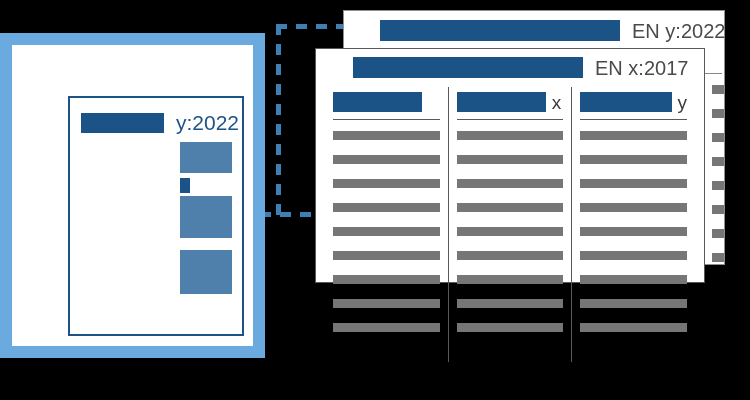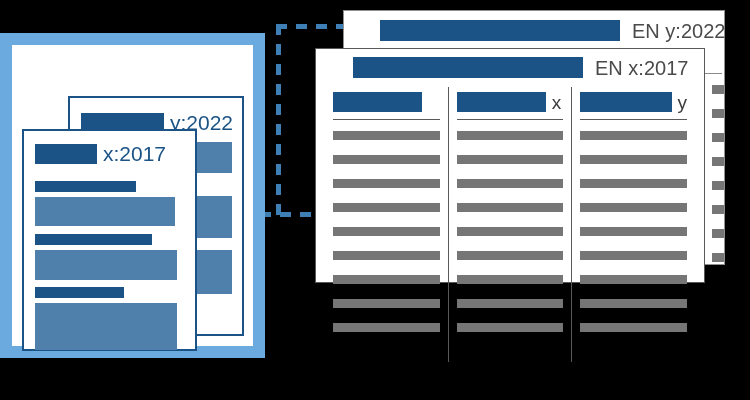--- a/index.html
+++ b/index.html
@@ -50,21 +50,21 @@
     width: 175px; height: 222px;
     background: #ffffff;
     border: 2px solid #1b5386;
     box-sizing: border-box;
   }
 
   .doc-title-row {
     position: absolute;
     display: flex;
     align-items: center;
-    gap: 6px;
+    gap: 12px;
   }
   .doc-title-bar {
     height: 20px;
     background: #1b5386;
   }
   .doc-title-text {
     color: #1b5386;
     font-size: 21px;
     line-height: 21px;
     white-space: nowrap;
@@ -189,32 +189,20 @@
       <div class="doc-title-row" style="left:11px; top:14px;">
         <div class="doc-title-bar" style="width:83px;"></div>
         <div class="doc-title-text">y:2022</div>
       </div>
       <div class="bar-mid abs" style="left:110px; top:44px; width:52px; height:31px;"></div>
       <div class="bar-dark abs" style="left:110px; top:80px; width:10px; height:15px;"></div>
       <div class="bar-mid abs" style="left:110px; top:98px; width:52px; height:42px;"></div>
       <div class="bar-mid abs" style="left:110px; top:152px; width:52px; height:44px;"></div>
     </div>
 
-    <div id="doc-front" class="abs">
-      <div class="doc-title-row" style="left:11px; top:12px;">
-        <div class="doc-title-bar" style="width:62px;"></div>
-        <div class="doc-title-text">x:2017</div>
-      </div>
-      <div class="bar-dark abs" style="left:11px; top:50px; width:101px; height:11px;"></div>
-      <div class="bar-mid abs" style="left:11px; top:66px; width:140px; height:29px;"></div>
-      <div class="bar-dark abs" style="left:11px; top:103px; width:117px; height:11px;"></div>
-      <div class="bar-mid abs" style="left:11px; top:119px; width:142px; height:30px;"></div>
-      <div class="bar-dark abs" style="left:11px; top:156px; width:89px; height:11px;"></div>
-      <div class="bar-mid abs" style="left:11px; top:172px; width:142px; height:47px;"></div>
-    </div>
   </div>
 
   <div id="panel-back" class="abs">
     <div class="panel-head-row" style="left:36px; top:9px;">
       <div class="panel-head-bar" style="width:240px;"></div>
       <div class="panel-head-text">EN y:2022</div>
     </div>
 
     <div class="abs" style="left:360px; top:62px; width:18px; height:1px; background:#8a8a8a;"></div>
     <div class="abs bar-gray" style="left:368px; top:74px; width:12px; height:9px;"></div>

